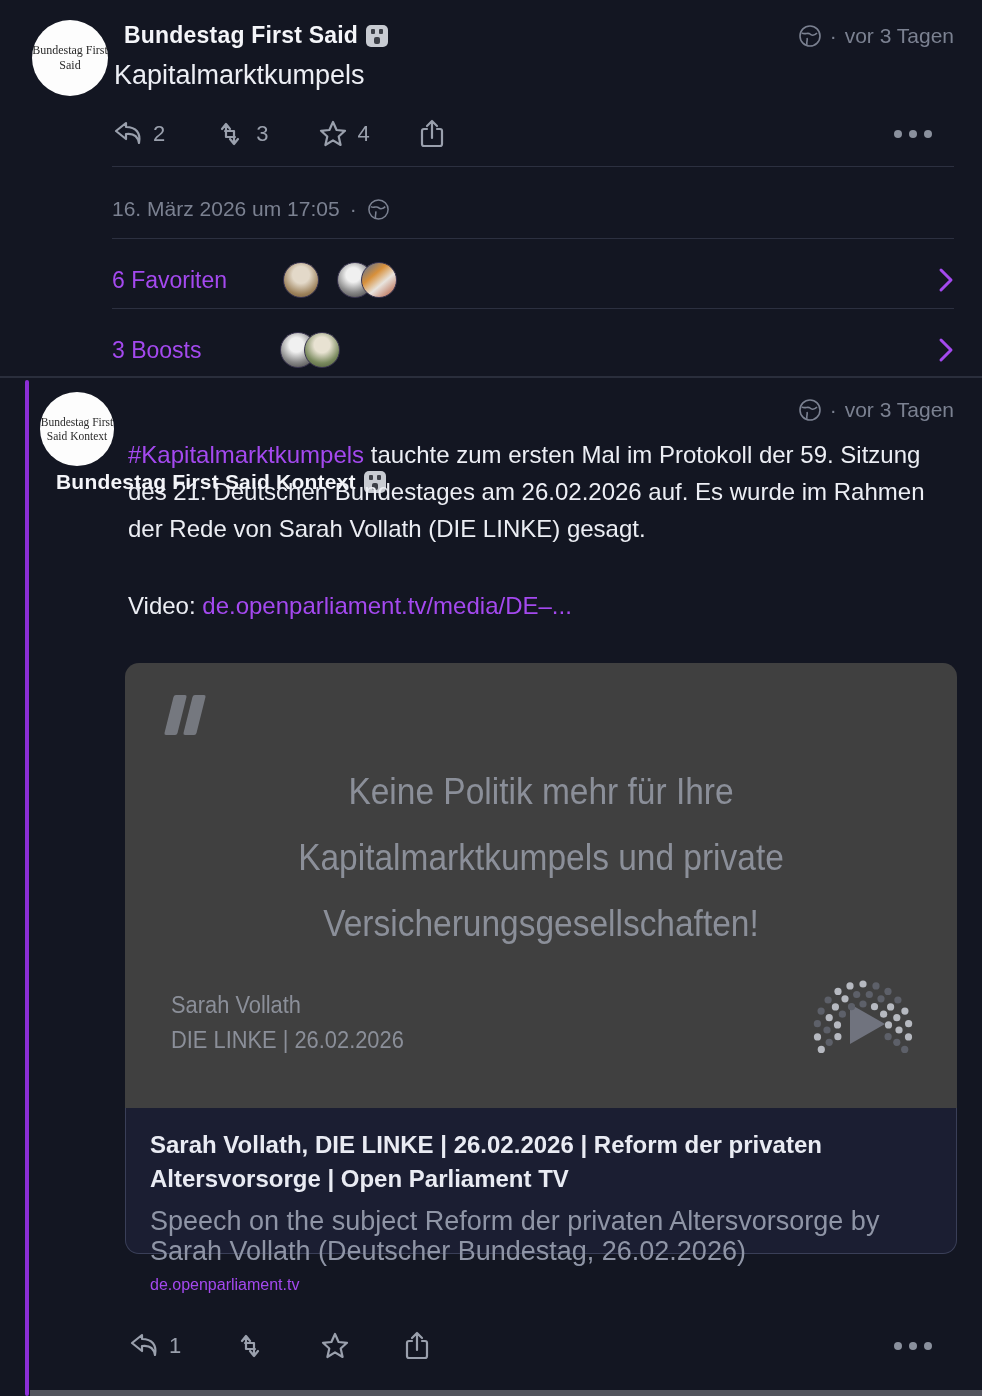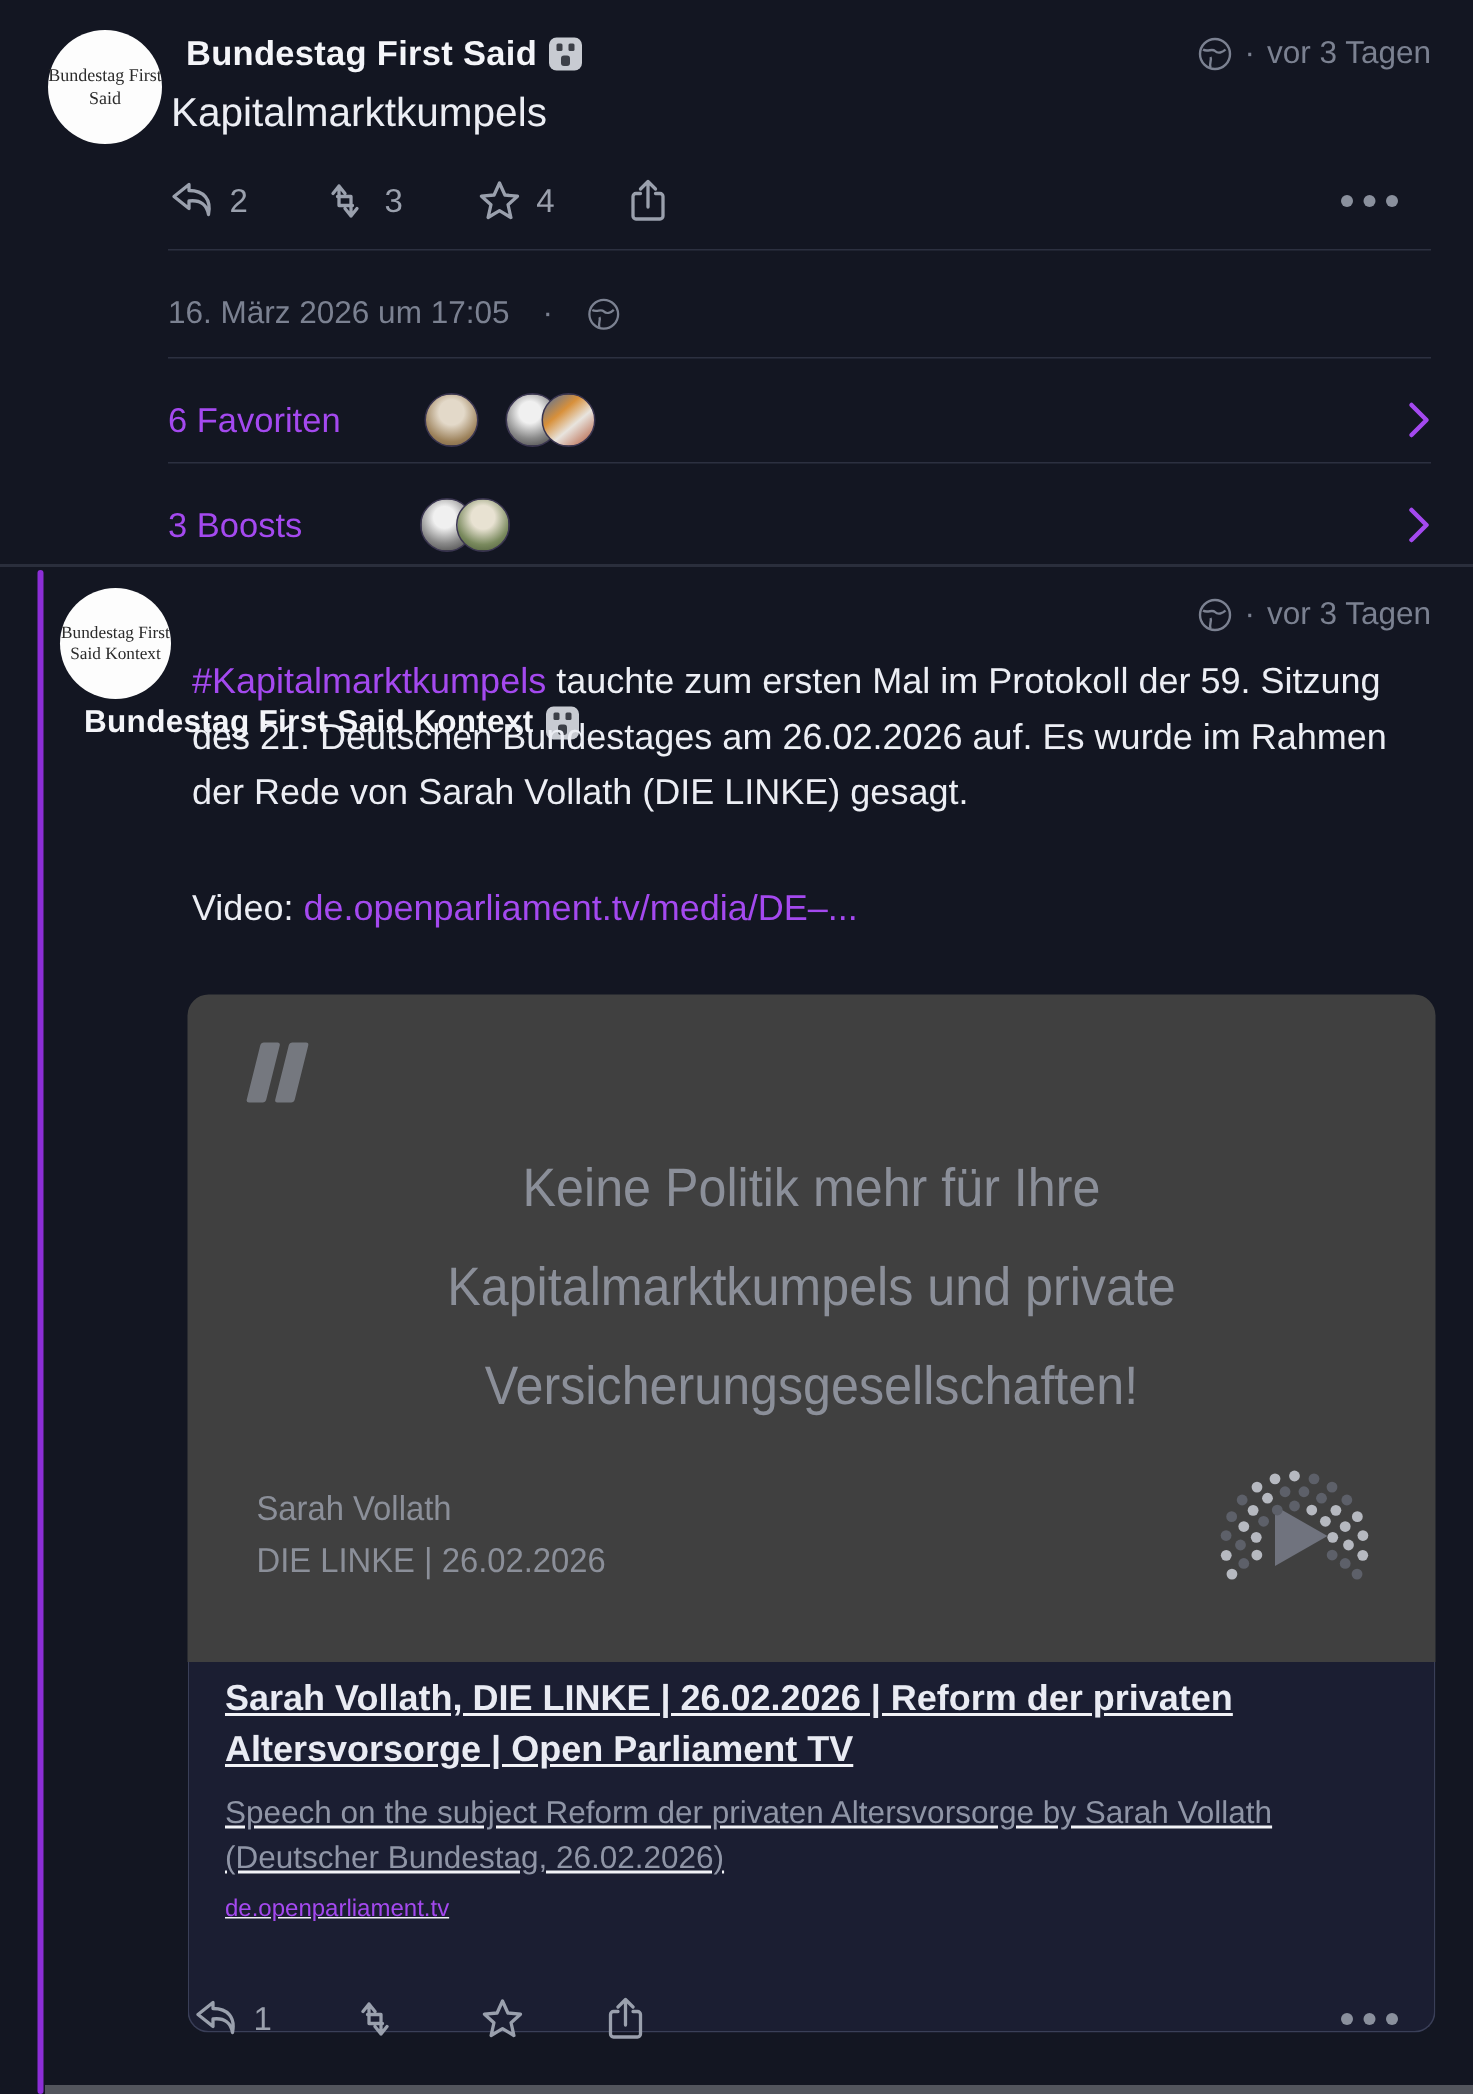--- a/index.html
+++ b/index.html
@@ -49,21 +49,21 @@
   .stat-label { color:#a449ef; font-size:23px; font-weight:500; }
   .mini-avs { display:flex; margin-left:56px; }
   .mini-av { width:36px; height:36px; border-radius:50%; border:1px solid #3a3550; flex:none; }
   .mini-av + .mini-av.overlap { margin-left:-12px; }
   .av-gap { width:18px; }
   .av-tan   { background:radial-gradient(circle at 50% 35%, #e3d9c9 0 30%, #9b8059 70%, #6b5a3e); }
   .av-gray  { background:radial-gradient(circle at 45% 35%, #f0f0f0 0 25%, #8a8a8a 60%, #2e2e2e); }
   .av-mask  { background:linear-gradient(140deg, #4a6fa5 0%, #d8903a 35%, #e8e4de 60%, #b05232 100%); }
   .av-green { background:radial-gradient(circle at 50% 35%, #e8e2d2 0 28%, #7a8a5e 65%, #41502f); }
   .chevron { margin-left:auto; }
-  .gray-time { color:#7b8191; font-size:21px; display:flex; align-items:center; gap:22px; }
+  .gray-time { color:#7b8191; font-size:21px; display:flex; align-items:center; gap:10px; }
   
   .thread-line { position:absolute; left:25px; top:380px; width:4px; height:1016px; background:#8c2ed6; border-radius:2px; }
   .p2-header { position:absolute; left:40px; top:392px; display:flex;flex-direction:column; }
   .p2-avatar { width:74px; height:74px; font-size:11.5px; }
   .p2-nameblock { margin-left:16px; padding-top:4px; }
   .p2-meta { position:absolute; right:28px; top:398px; display:flex; align-items:center; gap:8px; color:#7b8191; font-size:21px; }
   .p2-body { position:absolute; left:128px; top:436px; width:832px; font-size:24px; line-height:37px; color:#eceef4; }
   .hashtag, .plink { color:#a449ef; text-decoration:none; }
   .video-line { position:absolute; left:128px; top:592px; font-size:24px; color:#eceef4; }
   
@@ -75,26 +75,26 @@
   .qmark i { display:block; width:13px; height:40px; background:#75787f; transform:skewX(-14deg); border-radius:2px; }
   .quote-text {
     position:absolute; left:40px; right:40px; top:96px;
     text-align:center; color:#8b8f99; font-size:36px; line-height:66px;
     transform:scaleX(.93); transform-origin:center;
   }
   .quote-attr { position:absolute; left:46px; bottom:50px; color:#8b8f99; font-size:23px; line-height:35px; transform:scaleX(.95); transform-origin:left; }
   .oparl-logo { position:absolute; right:28px; bottom:32px; }
   
   .link-card {
-    position:absolute; left:125px; top:1108px; width:832px; height:247px;
+    position:absolute; left:125px; top:1108px; width:832px; height:146px;
     background:#1b1e32; border:1px solid #3a3f58; border-top:none;
-    border-radius:0 0 14px 14px; padding:8px 24px;text-decoration:underline;
+    border-radius:0 0 14px 14px; padding:20px 24px;
   }
   .link-title { font-size:24px; font-weight:bold; color:#e9ebf3; line-height:34px; }
-  .link-desc { margin-top:10px; font-size:21px; color:#8f95a6; line-height:30px; }
+  .link-desc { margin-top:10px; font-size:27px; color:#8f95a6; line-height:30px; }
   .link-domain { margin-top:10px; font-size:16px; color:#a449ef; }
   .p2-actions { position:absolute; left:128px; top:1330px; width:804px; }
   .p2-actions .action-item { margin-right:52px; }
   .bottom-bar { position:absolute; left:30px; bottom:0; width:952px; height:6px; background:#53555d; }
   svg { display:block; }
 </style>
 </head>
 <body>
 
 <div class="p1">

